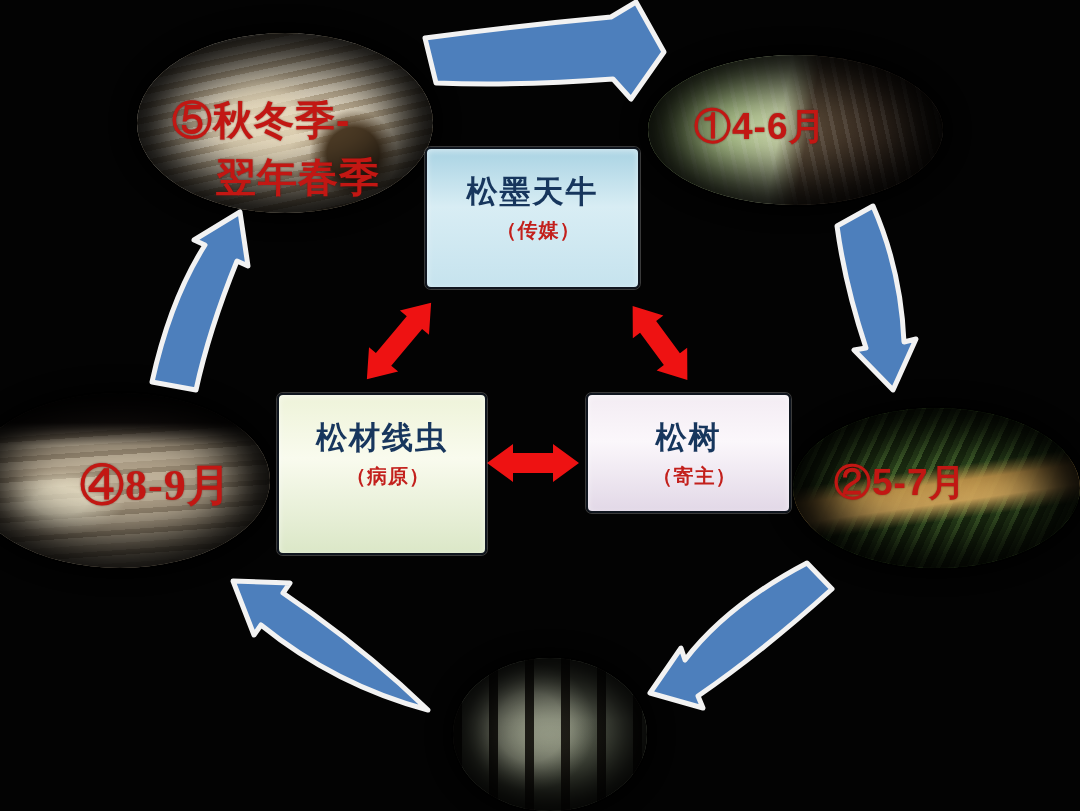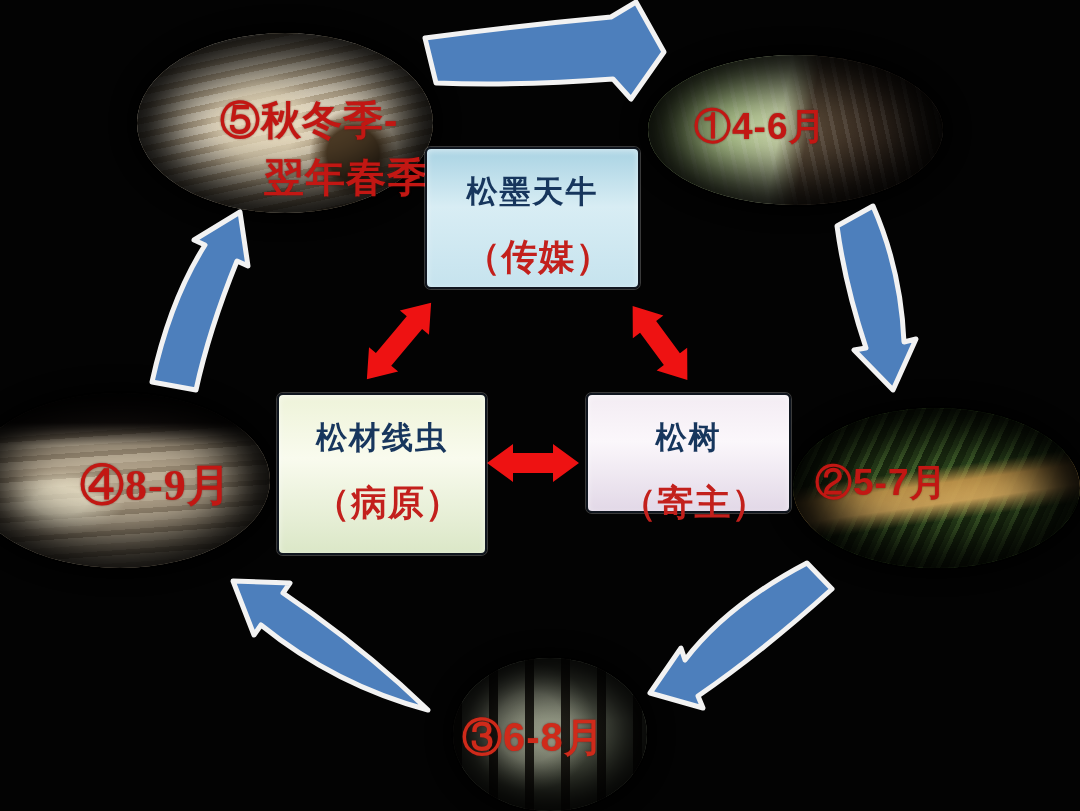--- a/index.html
+++ b/index.html
@@ -34,37 +34,37 @@
       #a3947c;}
   .p3{left:453px;top:658px;width:194px;height:153px;
     background:
       repeating-linear-gradient(90deg, rgba(22,20,15,0.92) 0 9px, rgba(22,20,15,0) 9px 36px),
       radial-gradient(circle at 40% 45%, rgba(196,200,176,0.55) 0 24%, rgba(196,200,176,0) 45%),
       linear-gradient(180deg,#4a4f42 0%,#6d7362 40%,#565c4c 72%,#383c30 100%);}
   
   .stage-label{position:absolute;color:#c21713;font-weight:bold;font-size:37px;
     letter-spacing:1px;text-shadow:0 0 2px rgba(90,10,8,0.6);white-space:nowrap;}
   .lbl1{left:694px;top:102px;}
-  .lbl2{left:815px;top:458px;}
+  .lbl2{left:834px;top:458px;}
   .lbl3{left:462px;top:710px;font-size:40px;color:#cf2a1a;}
   .lbl4{left:80px;top:456px;font-size:44px;font-family:Liberation Serif, serif;}
-  .lbl5{left:172px;top:92px;font-size:40px;line-height:57px;margin-left:48px;}
+  .lbl5{left:172px;top:92px;font-size:40px;line-height:57px;}
   .lbl5 .line2{display:block;padding-left:44px;}
   
   .node{position:absolute;border-radius:6px;border:2px solid #10161f;
     box-shadow:0 0 0 1px rgba(255,255,255,0.22), inset 0 2px 6px rgba(255,255,255,0.55);
     text-align:center;box-sizing:border-box;padding-top:22px;}
   .node-vector{left:425px;top:147px;width:215px;height:142px;
     background:linear-gradient(180deg,#a9d3e3 0%,#d8edf4 42%,#c6e3ee 100%);}
   .node-pathogen{left:277px;top:393px;width:210px;height:162px;
     background:linear-gradient(180deg,#eef3d9 0%,#f9fbee 40%,#dbe7c7 100%);}
   .node-host{left:586px;top:393px;width:205px;height:120px;
     background:linear-gradient(180deg,#f3ecf3 0%,#fbf7fb 40%,#e2d8e7 100%);}
   .node-title{font-size:31px;font-weight:bold;color:#17365d;letter-spacing:2px;}
-  .node-subtitle{font-size:36px;font-weight:bold;color:#c3201c;margin-top:20px;letter-spacing:1px;padding-left:12px;}
+  .node-subtitle{font-size:20px;font-weight:bold;color:#c3201c;margin-top:4px;letter-spacing:1px;padding-left:12px;}
   
   svg.arrows{position:absolute;left:0;top:0;z-index:5;}
   path.cycle{stroke:#f2f2f2;stroke-width:5;stroke-linejoin:round;}
   path.relation{stroke:none;}
   .photo{z-index:1;} .stage-label{z-index:6;} .node{z-index:7;}
 </style>
 </head>
 <body>
 
 <div class="canvas">
@@ -87,21 +87,20 @@
     <g transform="translate(660,343) rotate(53.5)">
       <path class="relation" d="M-46,0 L-20,-19 L-20,-10 L20,-10 L20,-19 L46,0 L20,19 L20,10 L-20,10 L-20,19 Z" fill="#ee1212"></path>
     </g>
     <g transform="translate(533,463)">
       <path class="relation" d="M-46,0 L-20,-19 L-20,-10 L20,-10 L20,-19 L46,0 L20,19 L20,10 L-20,10 L-20,19 Z" fill="#ee1212"></path>
     </g>
   </svg>
 
   <div class="stage-label lbl1">①4-6月</div>
   <div class="stage-label lbl2">②5-7月</div>
-  <div class="stage-label lbl3">③6-8月</div>
   <div class="stage-label lbl4">④8-9月</div>
   <div class="stage-label lbl5">
     <span class="line1">⑤秋冬季-</span>
     <span class="line2">翌年春季</span>
   </div>
 
   <div class="node node-vector">
     <div class="node-title">松墨天牛</div>
     <div class="node-subtitle">（传媒）</div>
   </div>

